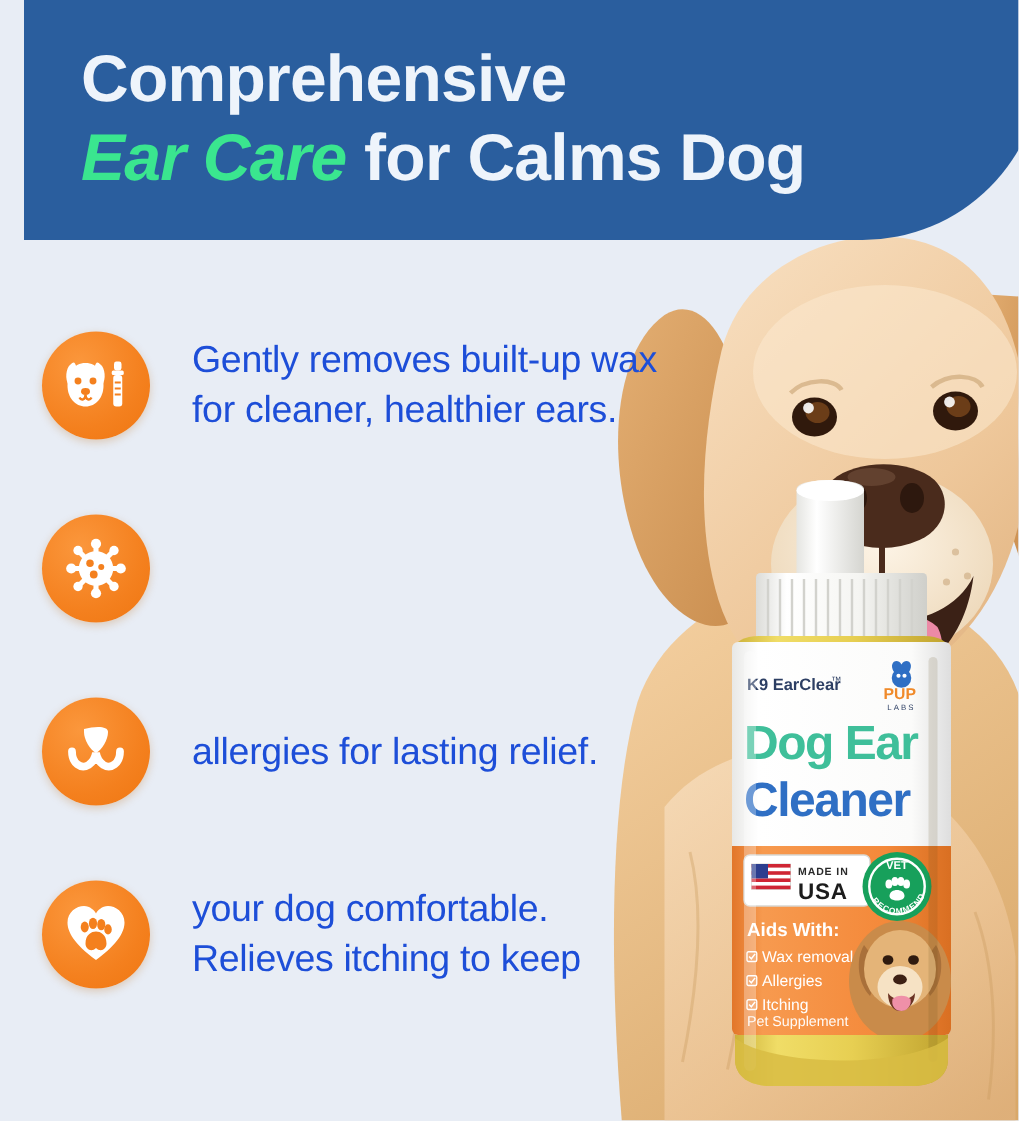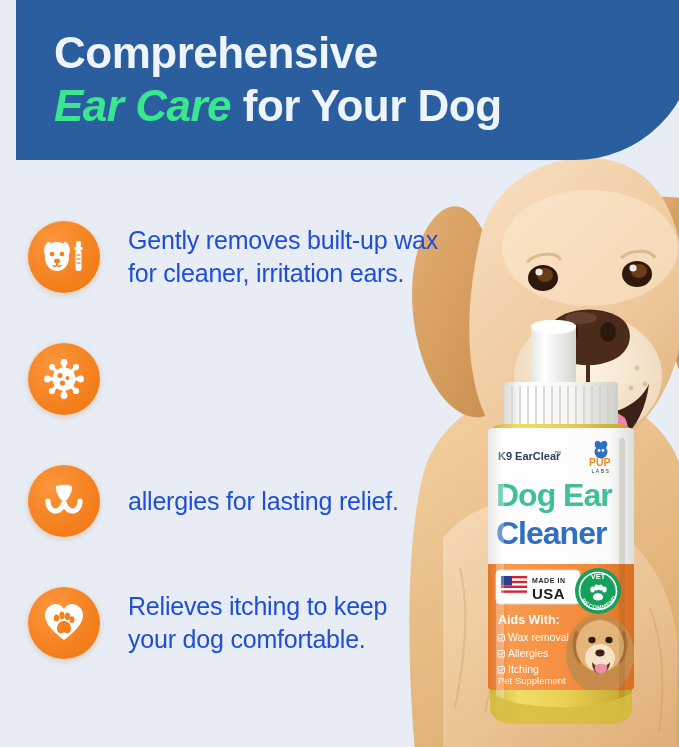--- a/index.html
+++ b/index.html
@@ -286,21 +286,21 @@
 
       <rect x="20" y="114" width="8" height="280" rx="4" fill="#ffffff" opacity="0.3"></rect>
       <rect x="143" y="118" width="6" height="270" rx="3" fill="#5a4a12" opacity="0.14"></rect>
       <path d="M14 372 C 40 392, 130 392, 156 372 L156 386 C 156 398, 146 404, 132 404 L38 404 C 24 404, 14 398, 14 386 Z" fill="#d8bc43" opacity="0.85"></path>
     </svg>
   </div>
 
   <div class="header">
     <div class="hdr-inner">
       <div class="hline">Comprehensive</div>
-      <div class="hline"><span class="accent">Ear Care</span><span> for Your Dog</span></div>
+      <div class="hline"><span class="accent">Ear Care</span><span> for Calms Dog</span></div>
     </div>
   </div>
 
   <div class="features">
 
     <div class="frow">
       <div class="ficon">
         <svg width="46" height="42" viewBox="0 0 46 42">
           <g fill="#ffffff">
             <path d="M6 7 C 3 9, 2 17, 5 21 C 7 24, 10 23, 11 20 L10 9 C 9 5, 8 5, 6 7 Z"></path>
@@ -320,21 +320,21 @@
           </g>
           <g stroke="#f4801e" stroke-width="1.3">
             <line x1="35.5" y1="19" x2="39.5" y2="19"></line>
             <line x1="35.5" y1="23" x2="39.5" y2="23"></line>
             <line x1="35.5" y1="27" x2="39.5" y2="27"></line>
           </g>
         </svg>
       </div>
       <div class="ftext">
         <div>Gently removes built-up wax</div>
-        <div>for cleaner, irritation ears.</div>
+        <div>for cleaner, healthier ears.</div>
       </div>
     </div>
 
     <div class="frow">
       <div class="ficon">
         <svg width="42" height="42" viewBox="0 0 42 42">
           <g stroke="#ffffff" stroke-width="3.4" stroke-linecap="round">
             <line x1="21" y1="21" x2="21" y2="5"></line>
               <line x1="21" y1="21" x2="21" y2="37"></line>
             <line x1="21" y1="21" x2="5" y2="21"></line>
@@ -383,19 +383,19 @@
           <g fill="#f4801e">
             <ellipse cx="13.5" cy="15" rx="2.7" ry="3.6"></ellipse>
             <ellipse cx="19" cy="12.6" rx="2.7" ry="3.8"></ellipse>
             <ellipse cx="24.5" cy="13.4" rx="2.7" ry="3.8"></ellipse>
             <ellipse cx="29" cy="16.6" rx="2.5" ry="3.4"></ellipse>
             <path d="M14 26 C 14 20, 18 18, 21 18 C 24 18, 28 20, 28 26 C 28 30, 24 32, 21 29 C 18 32, 14 30, 14 26 Z"></path>
           </g>
         </svg>
       </div>
       <div class="ftext">
+        <div>your dog comfortable.</div>
         <div>Relieves itching to keep</div>
-        <div>your dog comfortable.</div>
       </div>
     </div>
 
   </div>
 </div>
 
 </body></html>

